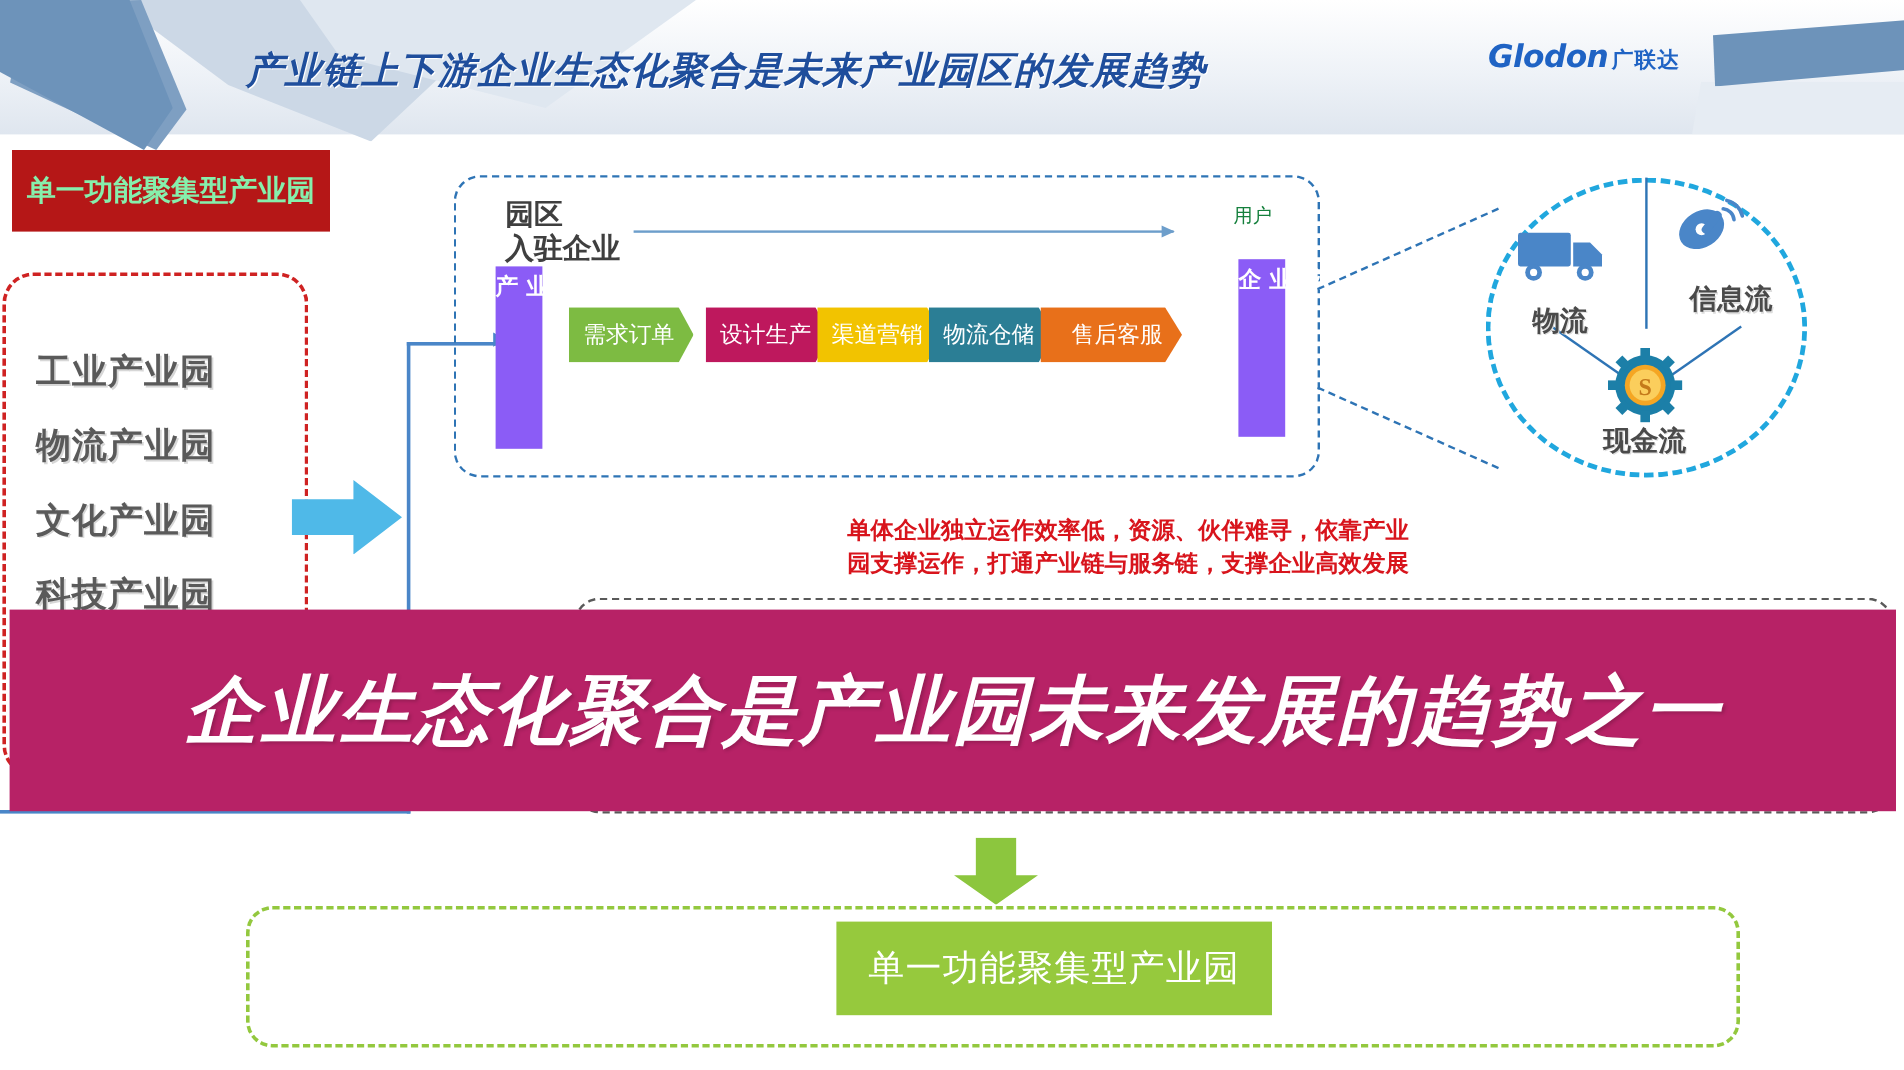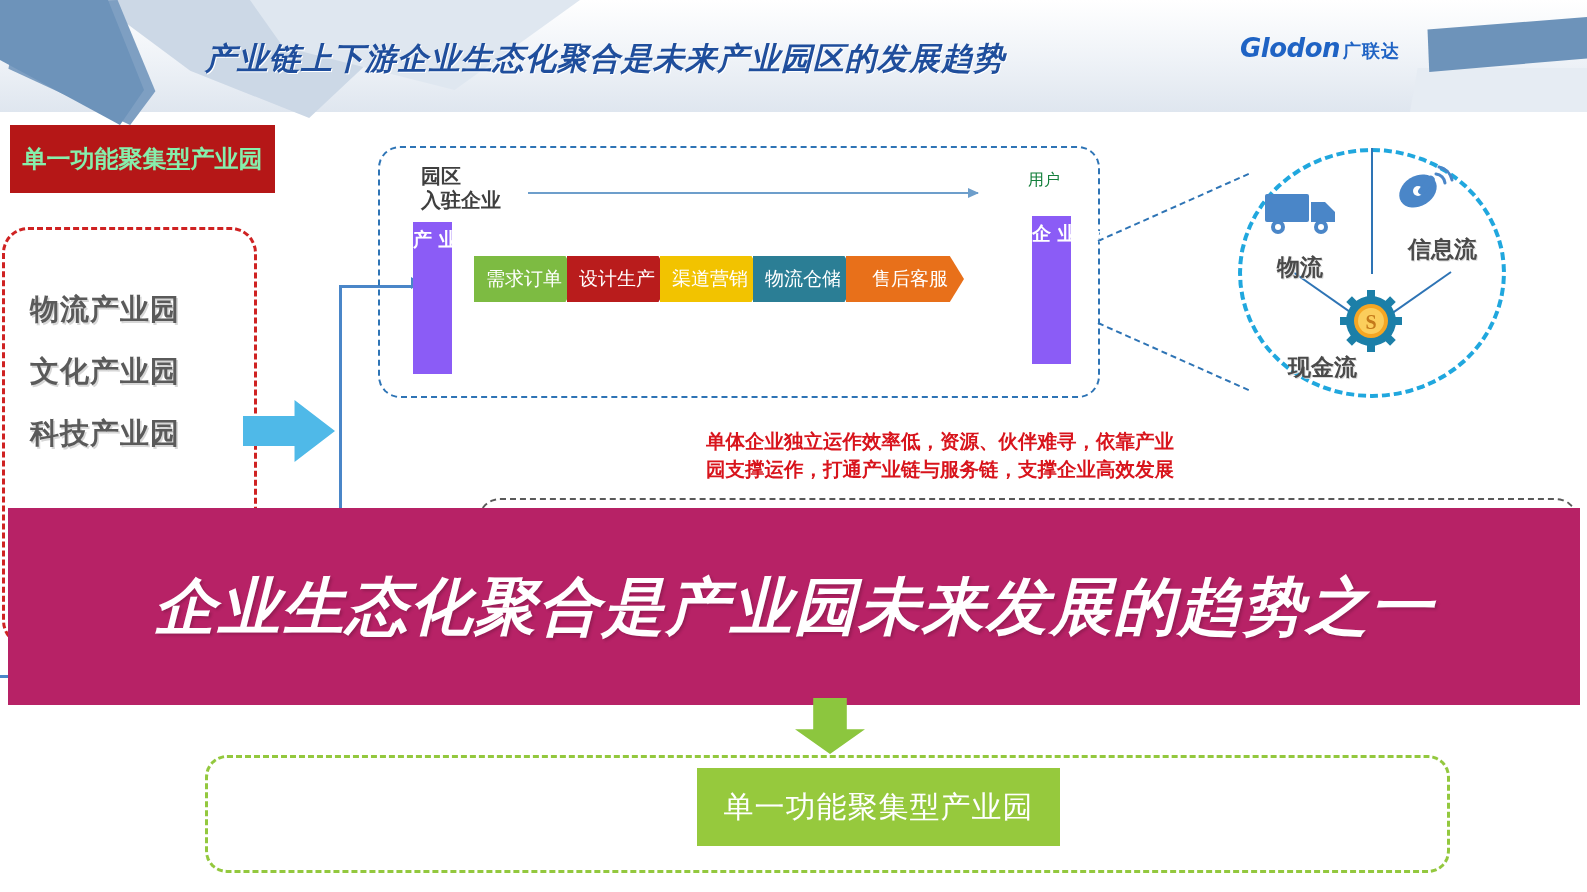--- a/index.html
+++ b/index.html
@@ -94,21 +94,21 @@
   .panel-top{
     position:absolute;left:378px;top:146px;width:722px;height:252px;
     border:2px dashed #2e74b5;border-radius:22px;box-sizing:border-box;
   }
   .panel-bottom{
     position:absolute;left:478px;top:498px;width:1100px;height:180px;
     border:2px dashed #595959;border-radius:22px;box-sizing:border-box;
   }
   .lbl-park{
     position:absolute;left:421px;top:165px;
-    font-size:20px;font-weight:bold;color:#3f3f3f;line-height:1.18;
+    font-size:24px;font-weight:bold;color:#3f3f3f;line-height:1.18;
   }
   .lbl-user{
     position:absolute;left:1028px;top:170px;
     font-size:16px;font-weight:normal;color:#15803d;
   }
   .flow-line{
     position:absolute;left:528px;top:192px;width:450px;height:2px;background:#6d9ecb;
   }
   .flow-line::after{
     content:"";position:absolute;right:-1px;top:-4px;width:0;height:0;
@@ -153,21 +153,21 @@
 
   
   .red-note{
     position:absolute;left:630px;top:428px;width:620px;
     color:#d8141c;font-size:19.5px;font-weight:bold;line-height:1.42;
     text-align:center;
   }
 
   
   .banner{
-    position:absolute;left:8px;top:508px;width:1572px;height:197px;
+    position:absolute;left:8px;top:508px;width:1572px;height:168px;
     background:#b72266;
     display:flex;align-items:center;justify-content:center;
   }
   .banner-txt{
     color:#ffffff;font-size:62px;font-weight:bold;font-style:italic;
     letter-spacing:2px;white-space:nowrap;
     text-shadow:2px 2px 3px rgba(0,0,0,.18);
   }
 
   
@@ -212,20 +212,21 @@
 
   <div class="hdr-title">产业链上下游企业生态化聚合是未来产业园区的发展趋势</div>
 
   <div class="brand">
     <span>Glodon</span><span class="cn">广联达</span>
   </div>
 
   <div class="cat-header">单一功能聚集型产业园</div>
   <div class="cat-box"></div>
   <div class="cat-list">
+    <div class="cat-item">工业产业园</div>
     <div class="cat-item">物流产业园</div>
     <div class="cat-item">文化产业园</div>
     <div class="cat-item">科技产业园</div>
   </div>
   <div class="big-arrow"></div>
 
   <div class="conn conn-h-bot"></div>
   <div class="conn conn-v"></div>
   <div class="conn conn-h-top"></div>
   <div class="conn-arrow"></div>
@@ -238,21 +239,21 @@
     <div>入驻企业</div>
   </div>
   <div class="lbl-user">用户</div>
   <div class="flow-line"></div>
 
   <div class="vbar vbar-left">产&nbsp;业&nbsp;链&nbsp;厂&nbsp;商</div>
   <div class="vbar vbar-right">企&nbsp;业&nbsp;或&nbsp;消&nbsp;费&nbsp;者</div>
 
   <div class="chain">
       <div class="chev" style="background: rgb(125, 187, 66);">需求订单</div>
-      <div class="chev" style="background: #b91c1c;">设计生产</div>
+      <div class="chev" style="background: #be185d; margin-left: 21px;">设计生产</div>
       <div class="chev" style="background: rgb(242, 195, 0);">渠道营销</div>
       <div class="chev" style="background: rgb(43, 126, 149);">物流仓储</div>
       <div class="chev" style="background: rgb(232, 112, 26); padding-left: 26px;">售后客服</div>
     </div>
 
   <div class="circle"></div>
   <div class="seg-line sl-up"></div>
   <div class="seg-line sl-dl"></div>
   <div class="seg-line sl-dr"></div>
 
@@ -287,21 +288,21 @@
         <rect x="52" y="27" width="10" height="8" transform="rotate(45 31 31)"></rect>
       </g>
     </g>
     <circle cx="31" cy="31" r="17" fill="#F5A623"></circle>
     <circle cx="31" cy="31" r="13" fill="#FBCE5C"></circle>
     <text x="31" y="39" text-anchor="middle" font-size="20" font-weight="bold" fill="#C4791A" font-family="'Liberation Serif',serif">S</text>
   </svg>
 
   <div class="flow-lbl" style="left:1277px;top:252px;">物流</div>
   <div class="flow-lbl" style="left:1408px;top:234px;">信息流</div>
-  <div class="flow-lbl" style="left:1288px;top:352px;">现金流</div>
+  <div class="flow-lbl" style="left:1336px;top:352px;">现金流</div>
 
   <div class="tie" style="left:1098px;top:240px;width:165px;transform:rotate(-24deg);"></div>
   <div class="tie" style="left:1098px;top:322px;width:165px;transform:rotate(24deg);"></div>
 
   <div class="red-note">
     <div>单体企业独立运作效率低，资源、伙伴难寻，依靠产业</div>
     <div>园支撑运作，打通产业链与服务链，支撑企业高效发展</div>
   </div>
 
   <div class="banner">

